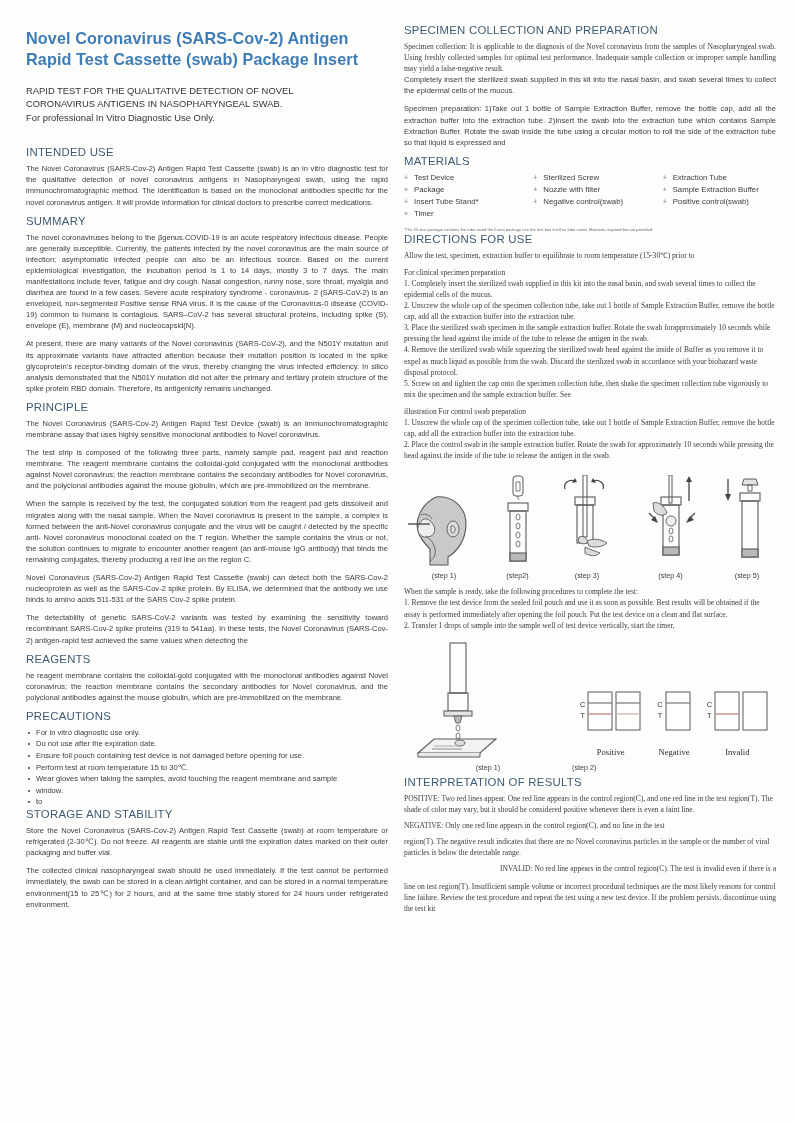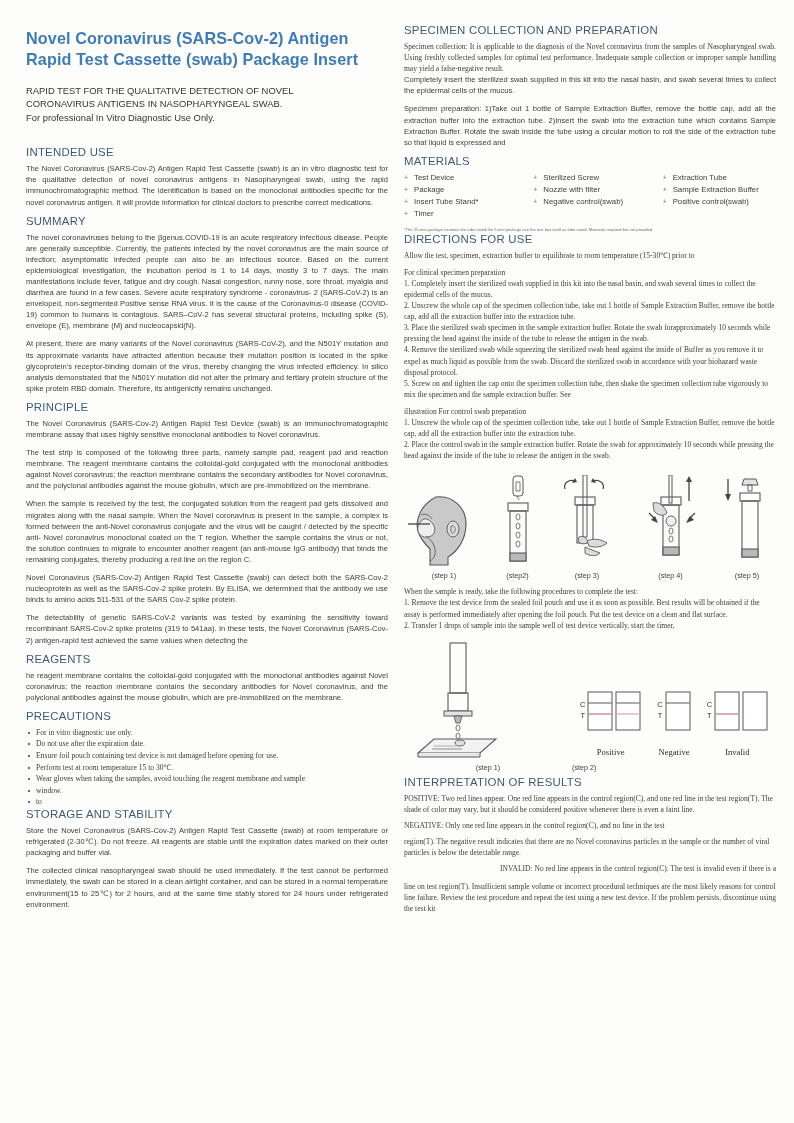--- a/index.html
+++ b/index.html
@@ -27,21 +27,21 @@
     margin:0 0 5px 0;letter-spacing:.25px;
   }
   .sp-top{margin-top:17px;}
   p.body{
     font-size:7.55px;line-height:11.1px;text-align:justify;
     margin:0 0 7px 0;color:#3d3d3d;
   }
   p.body.left{text-align:left;}
   p.tight{margin-bottom:0;font-family:Liberation Serif, serif;}
 
-  ul.bullets{list-style:none;margin:0;padding:0;font-family:Liberation Serif, serif;}
+  ul.bullets{list-style:none;margin:0;padding:0;}
   ul.bullets li{
     font-size:7.6px;line-height:11.6px;color:#3d3d3d;
     padding-left:10px;position:relative;
   }
   ul.bullets li:before{
     content:"";position:absolute;left:2px;top:5px;
     width:2px;height:2px;background:#6b6b6b;
   }
   ul.bullets li.nobull:before{display:none;}
 

